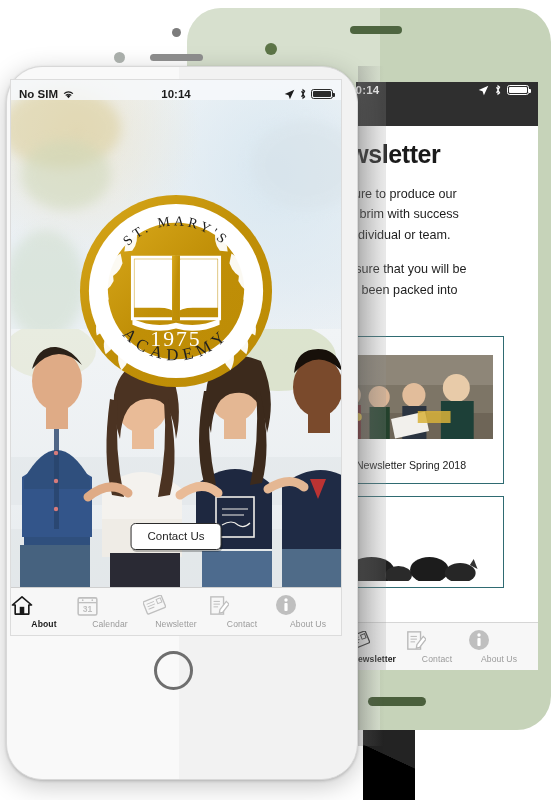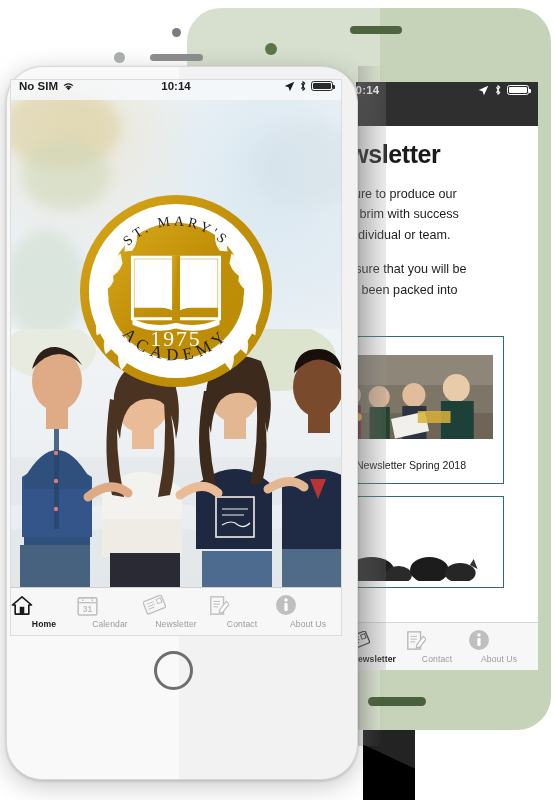--- a/index.html
+++ b/index.html
@@ -117,21 +117,21 @@
     border-radius:50%; border:3.2px solid #6e6e6e; background:transparent; z-index:12;
   }
   #front-screen {
     position:absolute; left:10px; top:79px; width:332px; height:557px;
     background:#ffffff; overflow:hidden; z-index:11;
     border:1px solid #dcdcdc;
   }
   
   #front-statusbar {
     position:absolute; left:0; top:0; width:100%; height:20px; z-index:6;
-    display:flex; align-items:flex-start; justify-content:space-between;
+    display:flex; align-items:flex-end; justify-content:space-between;
     padding: 0 8px; font-size: 11.5px; font-weight:700; color:#1c1c1c;
     background: rgba(246,248,250,0.86);
   }
   #front-statusbar .fs-left { display:flex; align-items:center; gap:4px; }
   #front-statusbar .fs-center { position:absolute; left:0; right:0; text-align:center; }
   #front-statusbar .fs-right { display:flex; align-items:center; gap:4px; z-index:2; }
 
   
   #hero { position:absolute; left:0; top:0; width:100%; height:509px; overflow:hidden; }
   #sky {
@@ -434,20 +434,21 @@
 
           <text font-family="'Liberation Serif', serif" font-size="14" letter-spacing="3.4" fill="#1f1f1f">
             <textPath href="#arcTop" startOffset="50%" text-anchor="middle">ST. MARY'S</textPath>
           </text>
           <text font-family="'Liberation Serif', serif" font-size="17" letter-spacing="5.5" fill="#1f1f1f">
             <textPath href="#arcBot" startOffset="50%" text-anchor="middle">ACADEMY</textPath>
           </text>
         </svg>
       </div>
 
+      <div id="contact-btn">Contact Us</div>
     </div>
 
     <div id="front-statusbar">
       <div class="fs-left">
         <span>No SIM</span>
         <svg width="13" height="10" viewBox="0 0 16 12">
             <path d="M8 11.2 5.6 8.4a3.6 3.6 0 0 1 4.8 0z" fill="#1c1c1c"></path>
             <path d="M2.6 5.6a8 8 0 0 1 10.8 0" stroke="#1c1c1c" stroke-width="1.5" fill="none"></path>
             <path d="M4.6 7.8a5.2 5.2 0 0 1 6.8 0" stroke="#1c1c1c" stroke-width="1.4" fill="none"></path>
           </svg>
@@ -465,21 +466,21 @@
     </div>
 
     <div id="front-tabbar">
       <div class="tab active">
         <div class="tab-ico">
           <svg width="22" height="20" viewBox="0 0 24 22">
               <path d="M12 2 1.5 11h3v10h15V11h3z" fill="none" stroke="#1a1a1a" stroke-width="1.8" stroke-linejoin="round"></path>
               <rect x="9.5" y="13" width="5" height="8" fill="#1a1a1a"></rect>
             </svg>
         </div>
-        <div class="tab-lbl">Home</div>
+        <div class="tab-lbl">About</div>
       </div>
       <div class="tab">
         <div class="tab-ico">
           <svg width="21" height="21" viewBox="0 0 22 22">
               <rect x="1.2" y="3" width="19.6" height="18" rx="1.6" fill="none" stroke="#bfbfbf" stroke-width="1.6"></rect>
               <line x1="1.2" y1="8" x2="20.8" y2="8" stroke="#bfbfbf" stroke-width="1.4"></line>
               <circle cx="6" cy="5.4" r="0.9" fill="#bfbfbf"></circle>
               <circle cx="16" cy="5.4" r="0.9" fill="#bfbfbf"></circle>
               <text x="11" y="17.6" text-anchor="middle" font-family="'Liberation Sans', sans-serif" font-size="9" font-weight="700" fill="#bfbfbf">31</text>
             </svg>

